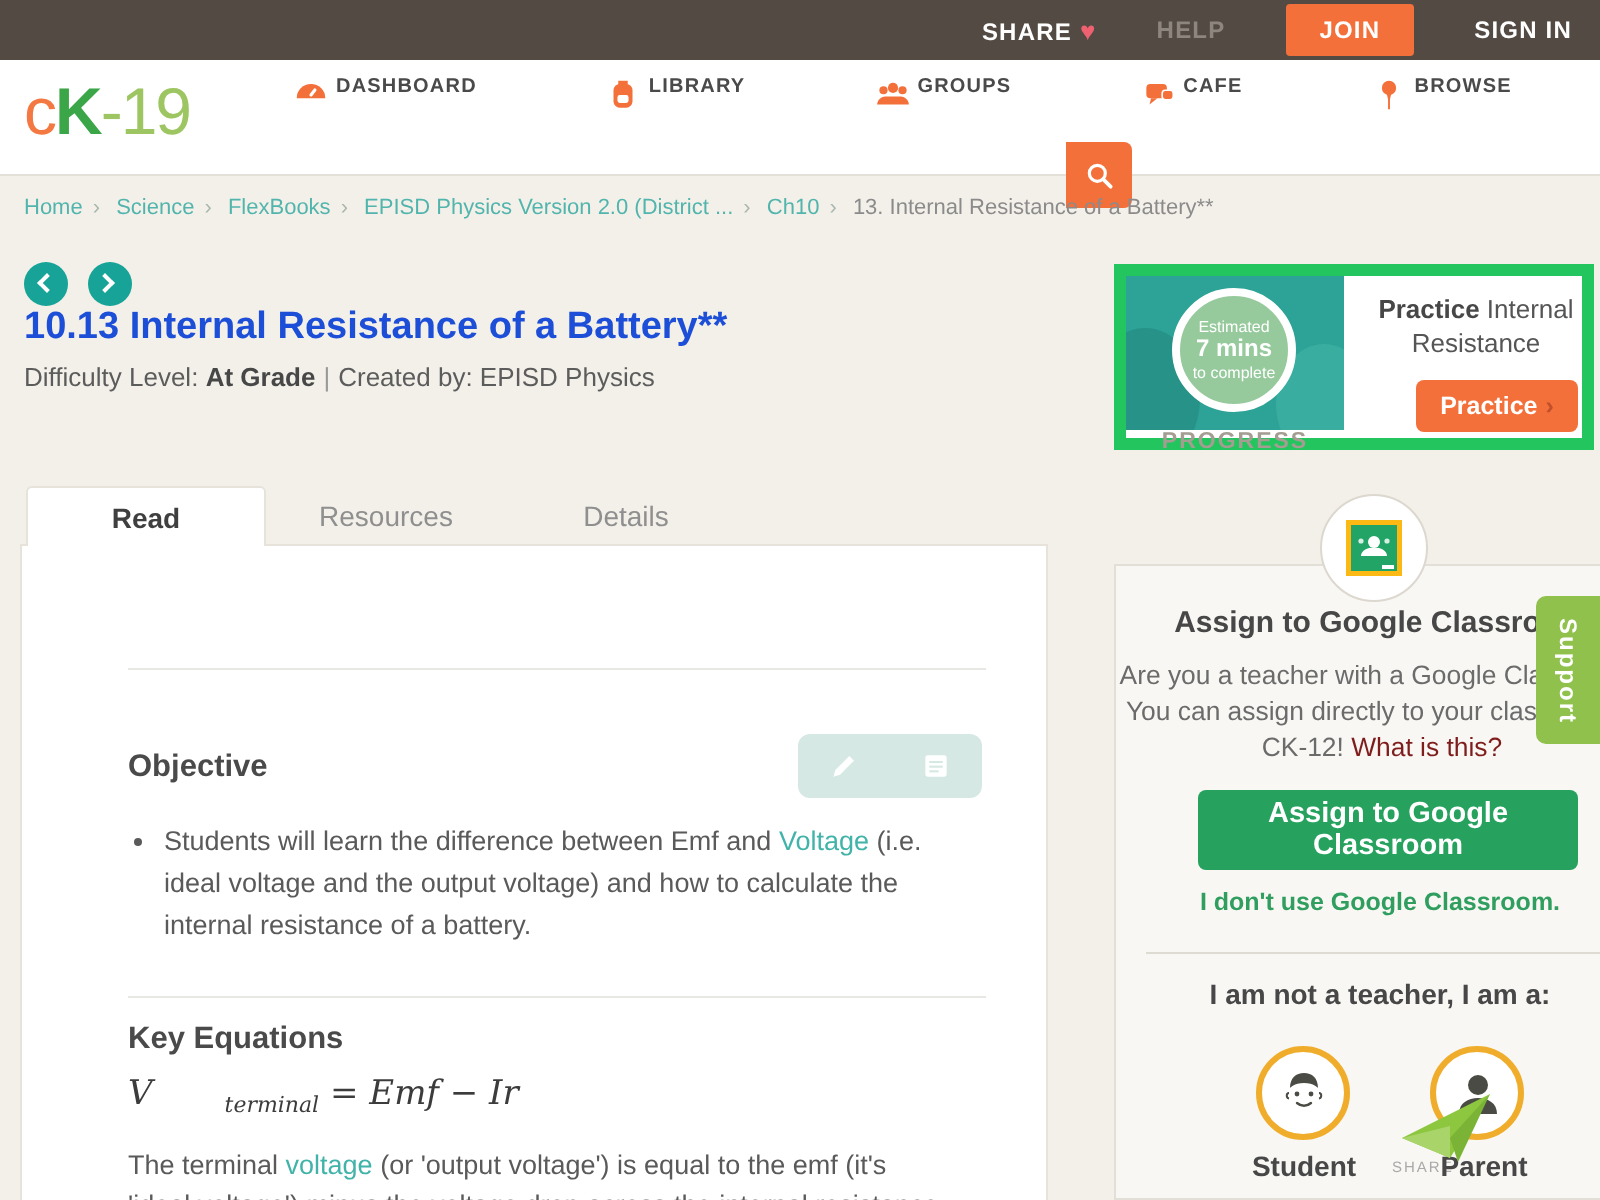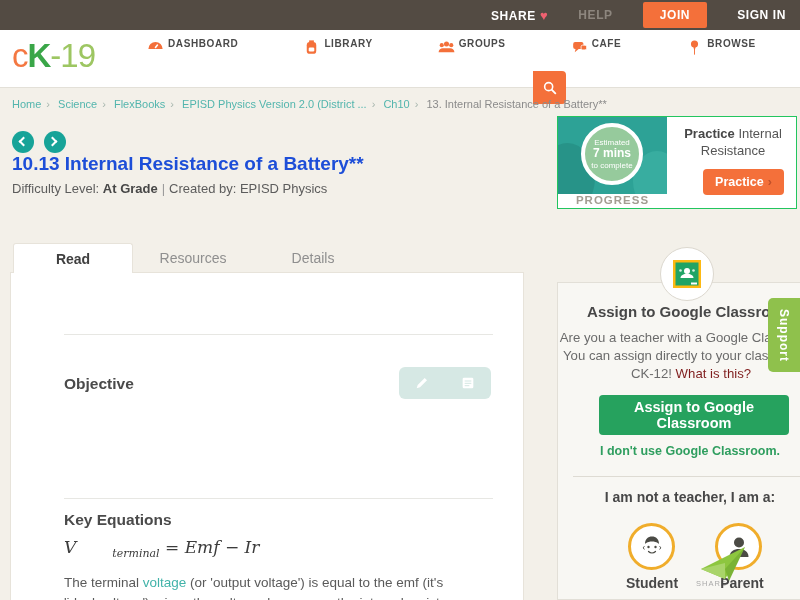--- a/index.html
+++ b/index.html
@@ -45,22 +45,22 @@
                top:131px; cursor:pointer; }
   .pager-btn .chev { position:absolute; top:7px; width:7px; height:7px; border:2px solid #fff; border-top:none; border-right:none; }
   .pager-prev { left:12px; } .pager-prev .chev { left:8px; transform:rotate(45deg); }
   .pager-next { left:44px; } .pager-next .chev { left:5px; transform:rotate(225deg); }
   .page-title { position:absolute; left:12px; top:153px; font-size:19px; font-weight:bold; color:#1d4ed8; }
   .page-meta { position:absolute; left:12px; top:181px; font-size:13px; color:#5c5c5c; }
   .page-meta b { color:#474747; }
   .meta-sep { color:#9a9a9a; margin:0 4px; }
 
   
-  .practice { position:absolute; left:557px; top:116px; width:240px; height:93px; background:#fff;
-              border:1px solid #22c55e; }
+  .practice { position:absolute; left:557px; top:132px; width:240px; height:93px; background:#fff;
+              border:6px solid #22c55e; }
   .practice-img { position:absolute; left:0; top:0; width:109px; height:77px; background:#2da296; overflow:hidden; }
   .ph1 { position:absolute; left:-18px; top:26px; width:55px; height:70px; border-radius:50%; background:#279388; }
   .ph2 { position:absolute; right:-14px; top:34px; width:48px; height:60px; border-radius:50%; background:#38ada0; }
   .badge { position:absolute; left:23px; top:6px; width:62px; height:62px; border-radius:50%;
            background:#96ca9c; border:4px solid #fff; display:flex; flex-direction:column;
            align-items:center; justify-content:center; color:#fff; text-align:center; }
   .badge .b1 { font-size:8px; } .badge .b2 { font-size:12px; font-weight:bold; line-height:1.1; } .badge .b3 { font-size:8px; }
   .progress-label { position:absolute; left:0; top:77px; width:109px; text-align:center; font-size:11.5px;
                     font-weight:bold; color:#a39d92; letter-spacing:1px; }
   .practice-title { position:absolute; left:112px; top:9px; width:126px; text-align:center; font-size:13px;
@@ -239,20 +239,23 @@
           <path d="M4 20l1.5-5L16 4.5 19.5 8 9 18.5z" fill="#fff"></path>
         </svg>
       <svg width="16" height="16" viewBox="0 0 24 24">
           <rect x="4" y="4" width="16" height="16" rx="2" fill="#fff"></rect>
           <line x1="7" y1="9" x2="17" y2="9" stroke="#d6e8e4" stroke-width="1.6"></line>
           <line x1="7" y1="12.5" x2="17" y2="12.5" stroke="#d6e8e4" stroke-width="1.6"></line>
           <line x1="7" y1="16" x2="14" y2="16" stroke="#d6e8e4" stroke-width="1.6"></line>
         </svg>
     </div>
     <h2 class="sec-h h-obj">Objective</h2>
+    <ul class="obj-list">
+      <li><span>Students will learn the difference between Emf and </span><span class="tlink2">Voltage</span><span> (i.e. ideal voltage and the output voltage) and how to calculate the internal resistance of a battery.</span></li>
+    </ul>
     <div class="divider d2"></div>
     <h2 class="sec-h h-keq">Key Equations</h2>
     <div class="formula">
       <span class="it">V</span><sub>terminal</sub><span> = </span><span class="it">Emf − Ir</span>
     </div>
     <p class="term-para">
       <span>The terminal </span><span class="tlink2">voltage</span><span> (or 'output voltage') is equal to the emf (it's 'ideal voltage') minus the voltage drop across the internal resistance.</span>
     </p>
   </div>
 

